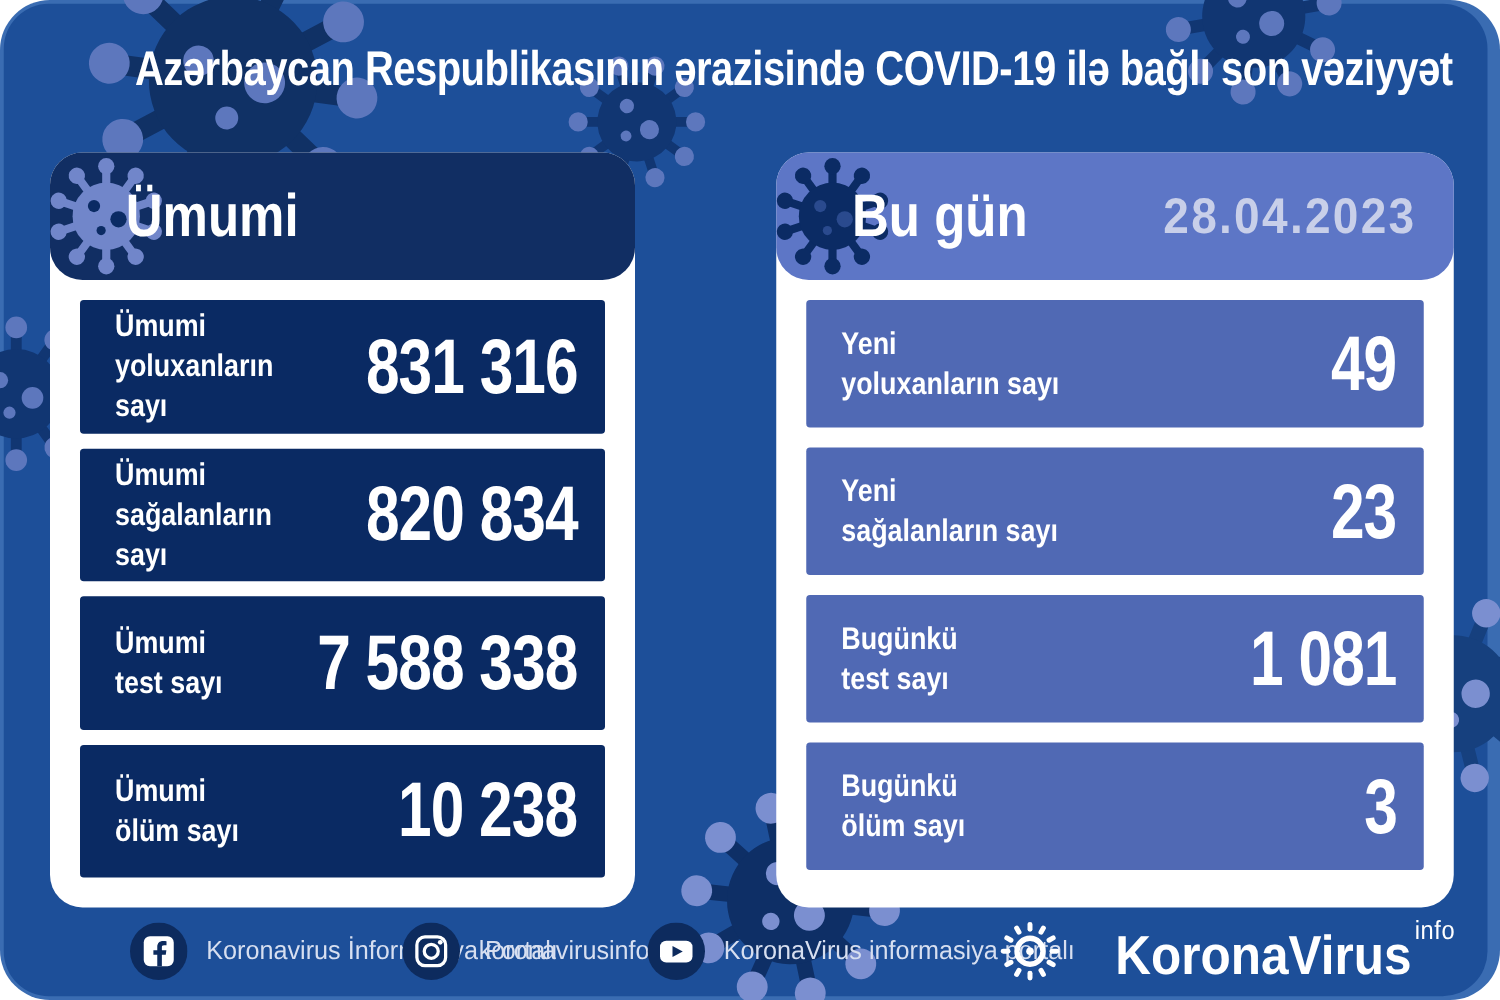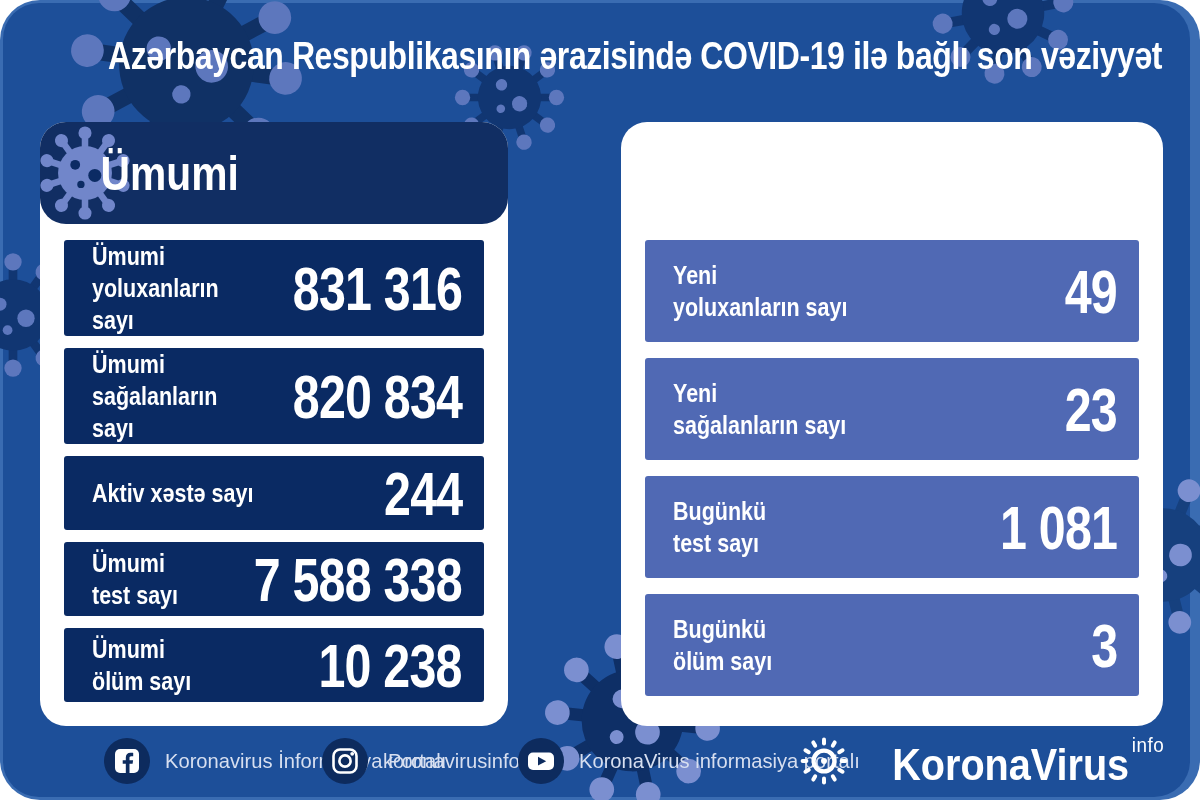--- a/index.html
+++ b/index.html
@@ -204,37 +204,40 @@
         <span class="row-label">Ümumi
 yoluxanların sayı</span>
         <span class="row-value">831 316</span>
       </div>
       <div class="row navy">
         <span class="row-label">Ümumi
 sağalanların sayı</span>
         <span class="row-value">820 834</span>
       </div>
       <div class="row navy">
-        <span class="row-label">Aktiv xəstə sayı</span>
-        <span class="row-value">244</span>
-      </div>
-      <div class="row navy">
         <span class="row-label">Ümumi
 test sayı</span>
         <span class="row-value">7 588 338</span>
       </div>
       <div class="row navy">
         <span class="row-label">Ümumi
 ölüm sayı</span>
         <span class="row-value">10 238</span>
       </div>
     </div>
   </div>
 
   <div class="panel right">
+    <div class="phead peri">
+      <svg class="phead-icon" style="color:#0b2b64;--tip:#0b2b64;--dot:#2a4a8e;" width="98" height="98" viewBox="0 0 120 120">
+          <use href="#virusA"></use>
+        </svg>
+      <span class="phead-title">Bu gün</span>
+      <span class="phead-date">28.04.2023</span>
+    </div>
     <div class="rows">
       <div class="row peri">
         <span class="row-label">Yeni
 yoluxanların sayı</span>
         <span class="row-value">49</span>
       </div>
       <div class="row peri">
         <span class="row-label">Yeni
 sağalanların sayı</span>
         <span class="row-value">23</span>

